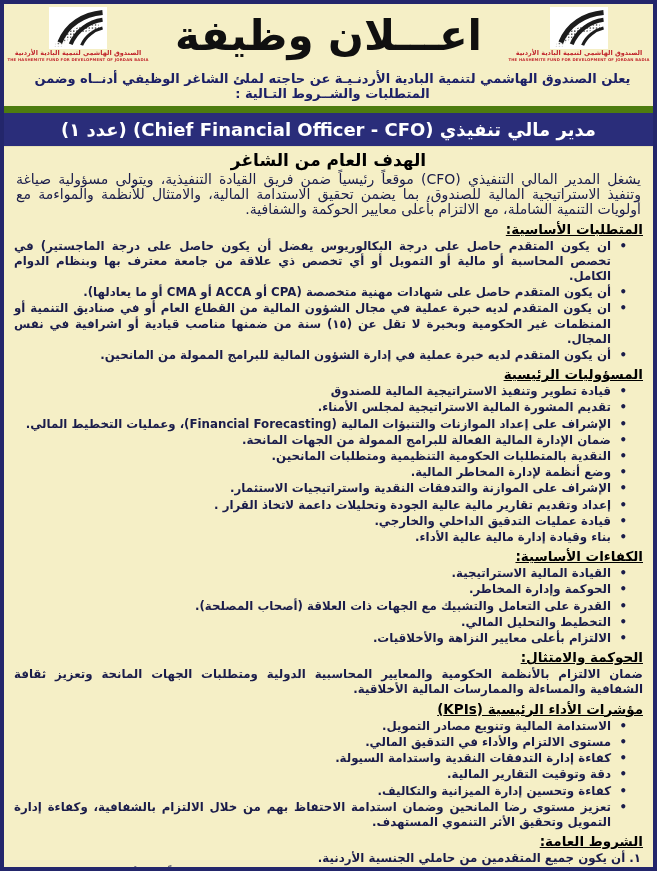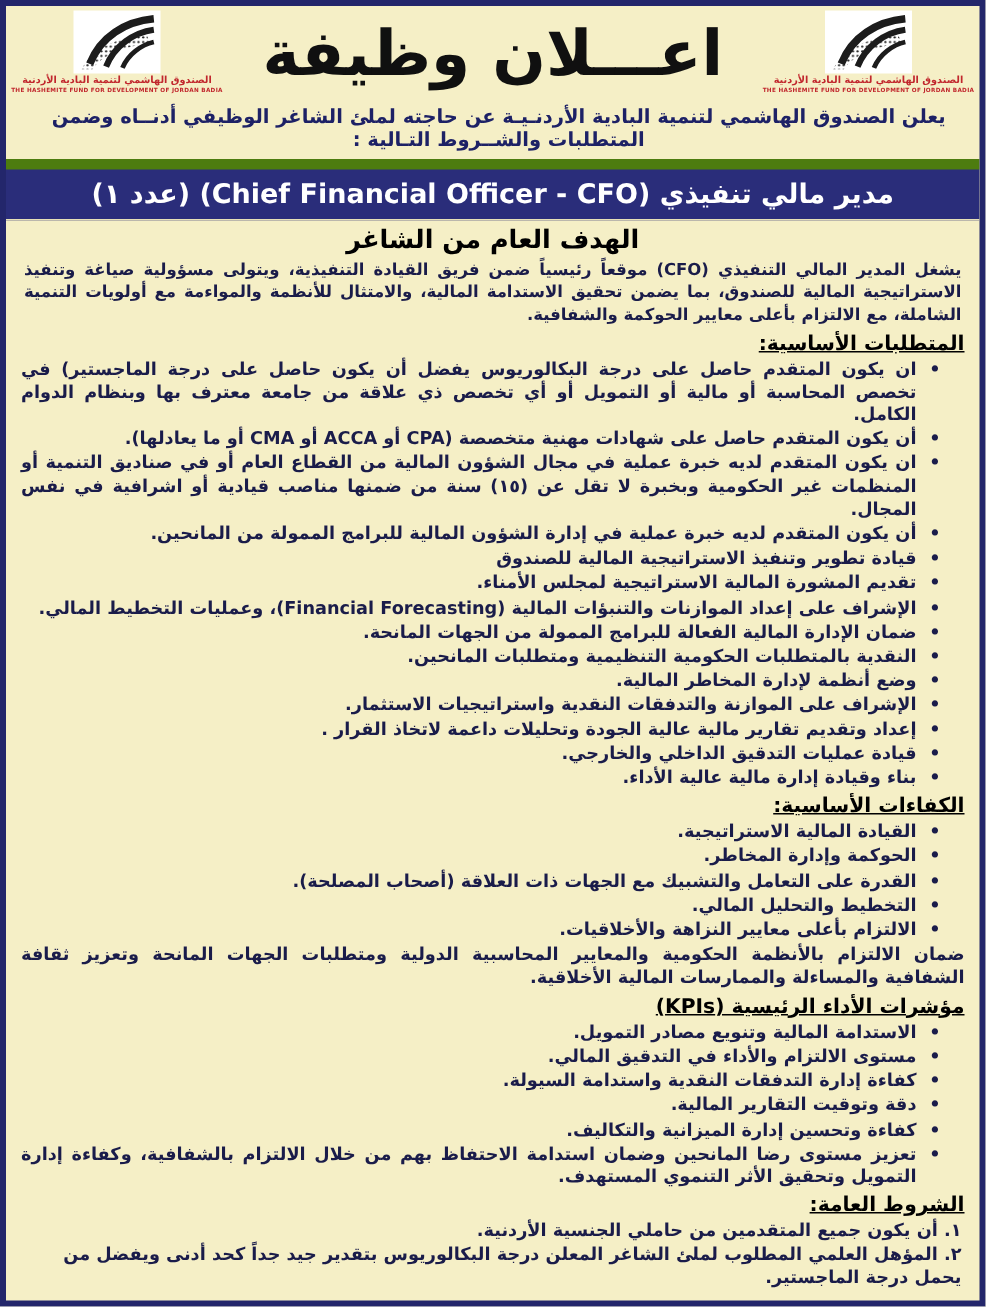--- a/index.html
+++ b/index.html
@@ -18,21 +18,21 @@
   .big-title{flex:1;text-align:center;font-size:42px;font-weight:bold;color:#101010;
     line-height:58px;letter-spacing:-1px;}
   
   .announce{text-align:center;font-size:13px;font-weight:bold;color:#1d2166;
     padding:2px 2px 5px 10px;}
   
   .job-bar{background:#2a2d7a;color:#ffffff;text-align:center;font-weight:bold;
     font-size:18px;padding:6px 4px;border-top:7px solid #4d7c0f;border-bottom:1px solid #e7e1b8;}
   
   .obj-head{text-align:center;font-size:17px;font-weight:bold;color:#000;margin:3px 0 2px;}
-  .para{font-size:11px;font-weight:bold;line-height:15.2px;text-align:justify;
+  .para{font-size:14px;font-weight:normal;line-height:15.2px;text-align:justify;
     padding:0 12px;color:#1a1c4a;}
   .sec-head{font-size:13.5px;font-weight:bold;text-decoration:underline;color:#000;
     margin:3px 10px 1px 10px;line-height:17px;}
   ul.blist{margin:0 0 2px 0;padding:0;list-style:none;}
   ul.blist li{display:flex;font-size:11.8px;font-weight:bold;line-height:15.2px;
     padding-right:26px;padding-left:10px;margin-bottom:1px;}
   .blt{flex:0 0 16px;text-align:right;}
   .txt{flex:1;text-align:justify;}
   ul.nlist{margin:0;padding:0;list-style:none;}
   ul.nlist li{font-size:11.8px;font-weight:bold;line-height:15.4px;
@@ -108,20 +108,21 @@
     <li>
         <span class="blt">•</span>
         <span class="txt">ان يكون المتقدم لديه خبرة عملية في مجال الشؤون المالية من القطاع العام أو في صناديق التنمية أو المنظمات غير الحكومية وبخبرة لا تقل عن (١٥) سنة من ضمنها مناصب قيادية أو اشرافية في نفس المجال.</span>
       </li>
     <li>
         <span class="blt">•</span>
         <span class="txt">أن يكون المتقدم لديه خبرة عملية في إدارة الشؤون المالية للبرامج الممولة من المانحين.</span>
       </li>
   </ul>
 
+  <div class="sec-head">المسؤوليات الرئيسية</div>
   <ul class="blist">
     <li>
         <span class="blt">•</span>
         <span class="txt">قيادة تطوير وتنفيذ الاستراتيجية المالية للصندوق</span>
       </li>
     <li>
         <span class="blt">•</span>
         <span class="txt">تقديم المشورة المالية الاستراتيجية لمجلس الأمناء.</span>
       </li>
     <li>
@@ -175,20 +176,21 @@
     <li>
         <span class="blt">•</span>
         <span class="txt">التخطيط والتحليل المالي.</span>
       </li>
     <li>
         <span class="blt">•</span>
         <span class="txt">الالتزام بأعلى معايير النزاهة والأخلاقيات.</span>
       </li>
   </ul>
 
+  <div class="sec-head">الحوكمة والامتثال:</div>
   <div class="gov-para">ضمان الالتزام بالأنظمة الحكومية والمعايير المحاسبية الدولية ومتطلبات الجهات المانحة وتعزيز ثقافة الشفافية والمساءلة والممارسات المالية الأخلاقية.</div>
 
   <div class="sec-head">مؤشرات الأداء الرئيسية (KPIs)</div>
   <ul class="blist">
     <li>
         <span class="blt">•</span>
         <span class="txt">الاستدامة المالية وتنويع مصادر التمويل.</span>
       </li>
     <li>
         <span class="blt">•</span>

